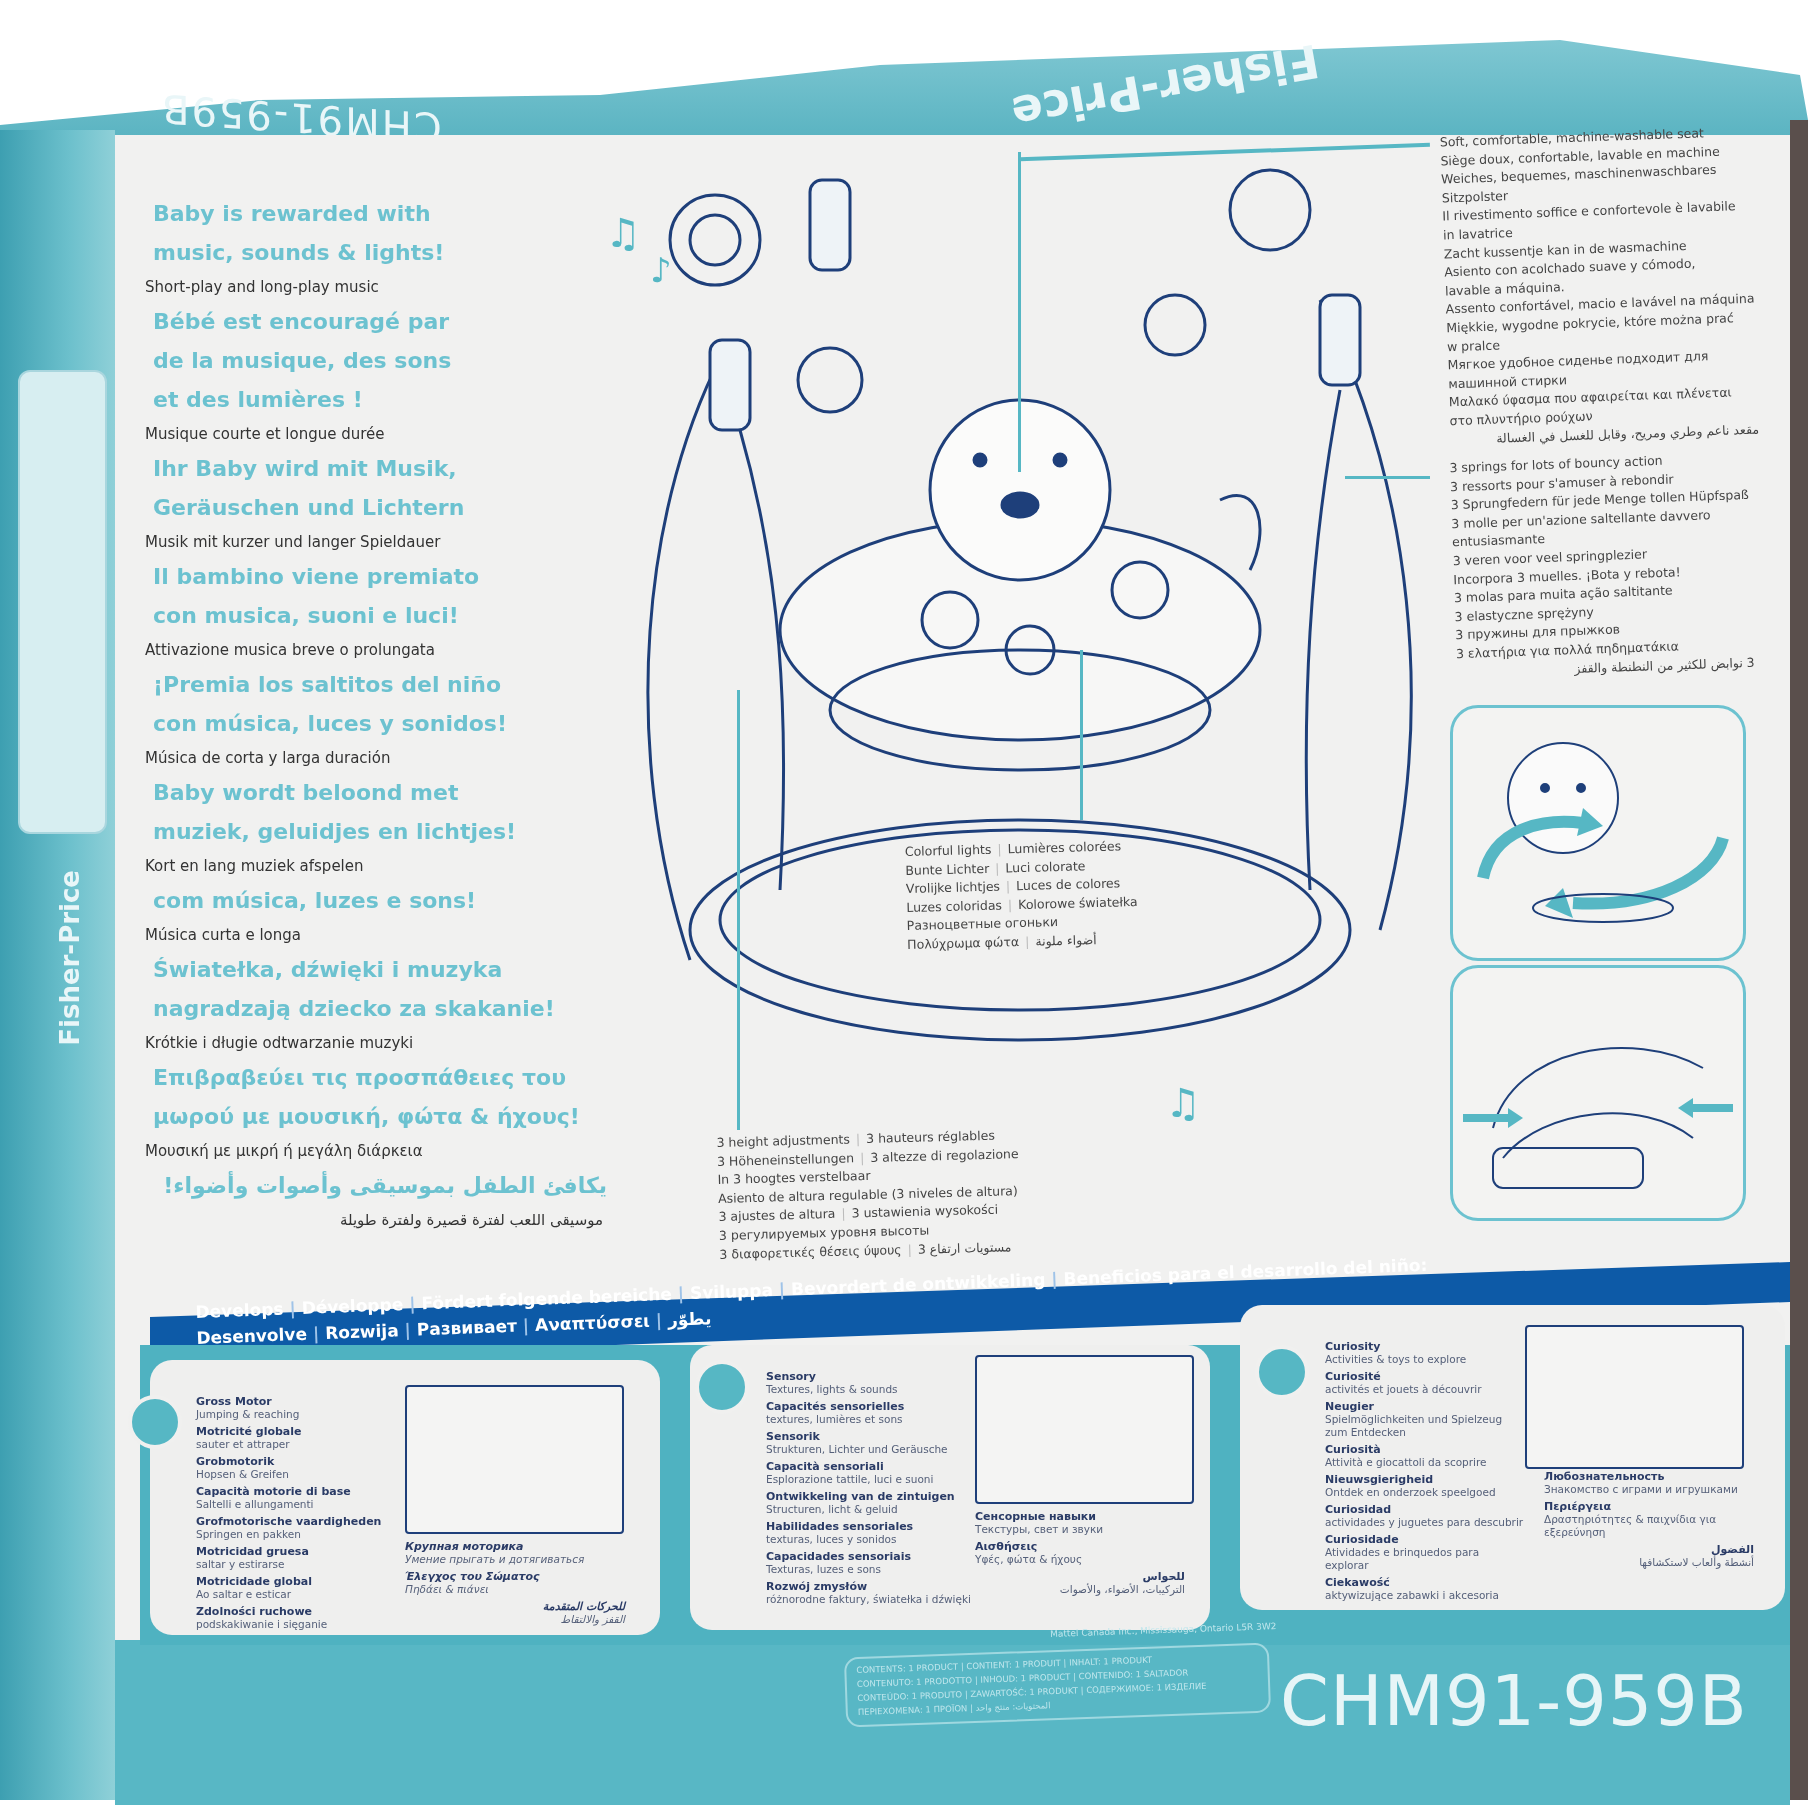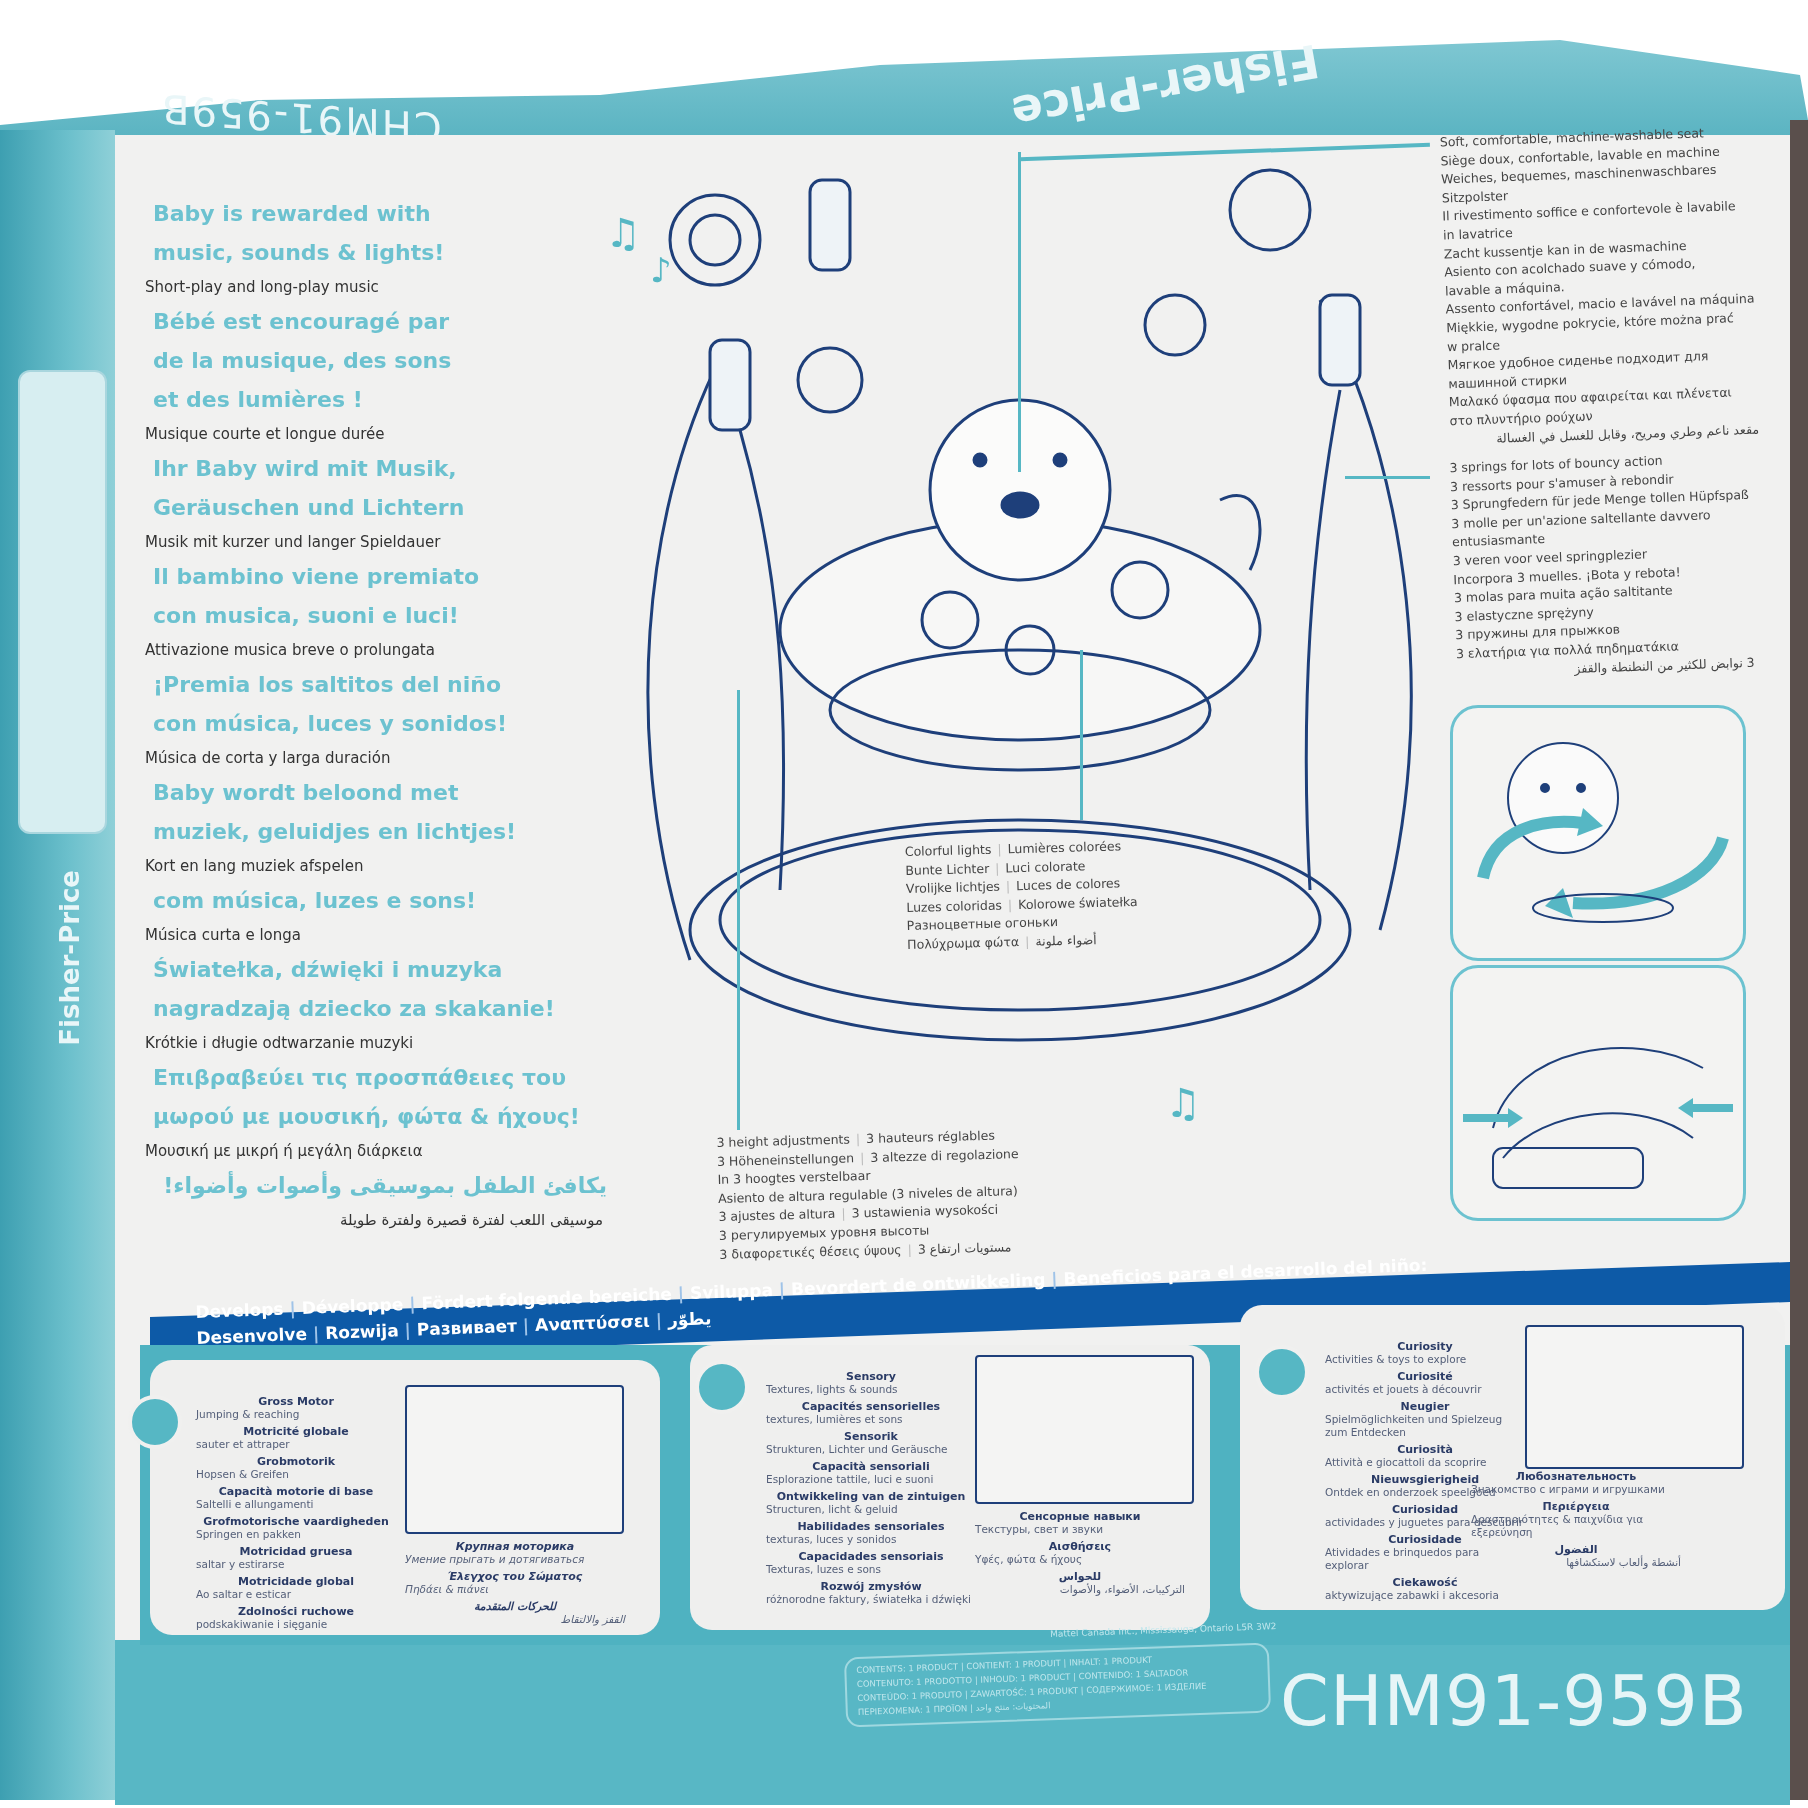--- a/index.html
+++ b/index.html
@@ -37,21 +37,21 @@
   .inset{position:absolute;border:3px solid #6cc2d0;border-radius:28px;background:#f3f3f2;}
   
   .dev-band{position:absolute;left:150px;top:1262px;width:1640px;height:90px;background:#0d5aa7;
     clip-path:polygon(0 55px,1640px 0,1640px 40px,0 100px);}
   .dev-labels{position:absolute;left:195px;top:1300px;color:#fff;font-weight:bold;font-size:17px;line-height:24px;transform:rotate(-2.2deg);transform-origin:left top;}
   .dev-labels .line2{margin-top:2px;}
   
   .panel{position:absolute;background:#efefee;border-radius:22px;}
   .panel-frame{position:absolute;left:140px;top:1345px;width:1650px;height:300px;background:#4fb2c1;}
   .b-item{font-size:10.5px;line-height:13px;color:#394a6e;margin-bottom:4px;}
-  .b-item .t{font-weight:bold;font-size:11px;color:#2a3b66;text-align:center;}
+  .b-item .t{font-weight:bold;font-size:11px;color:#2a3b66;}
   .b-item .d{color:#55607a;}
   .icon-circle{position:absolute;width:46px;height:46px;border-radius:50%;background:#56b7c4;border:4px solid #f0f0ef;}
   .sketch{position:absolute;border:2px solid #1e3f7a;border-radius:4px;background:#f4f4f3;}
   .big-code{position:absolute;left:1280px;top:1660px;font-size:70px;color:#e6f5f7;letter-spacing:1px;}
   .contents-box{position:absolute;left:845px;top:1650px;width:425px;height:70px;border:2px solid #9fd8e0;border-radius:14px;color:#bfe6ec;font-size:8.5px;line-height:14px;padding:4px 10px;box-sizing:border-box;transform:rotate(-2deg);}
   .mattel{position:absolute;left:1050px;top:1625px;color:#bfe6ec;font-size:9px;transform:rotate(-2deg);}
 </style>
 </head>
 <body>
 
@@ -381,21 +381,21 @@
       </div>
       <div class="b-item">
         <div class="t">Curiosidade</div>
         <div class="d">Atividades e brinquedos para explorar</div>
       </div>
       <div class="b-item">
         <div class="t">Ciekawość</div>
         <div class="d">aktywizujące zabawki i akcesoria</div>
       </div>
     </div>
-  <div id="benefit-2x" style="position:absolute;left:1471px;top:1470px;width:210px;">
+  <div id="benefit-2x" style="position:absolute;left:1544px;top:1470px;width:210px;">
       <div class="b-item">
         <div class="t">Любознательность</div>
         <div class="d">Знакомство с играми и игрушками</div>
       </div>
       <div class="b-item">
         <div class="t">Περιέργεια</div>
         <div class="d">Δραστηριότητες &amp; παιχνίδια για εξερεύνηση</div>
       </div>
       <div class="b-item rtl">
         <div class="t">الفضول</div>

